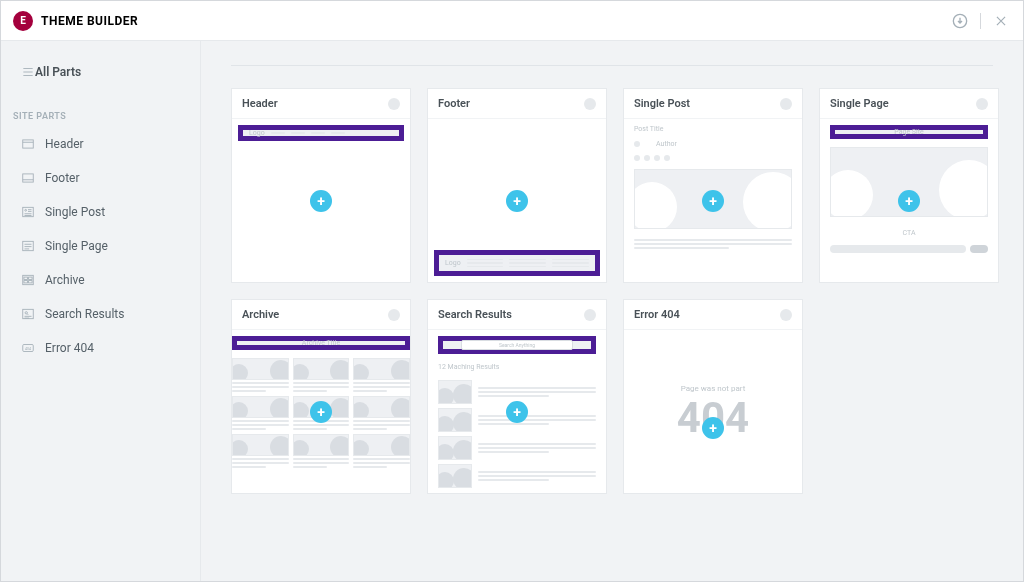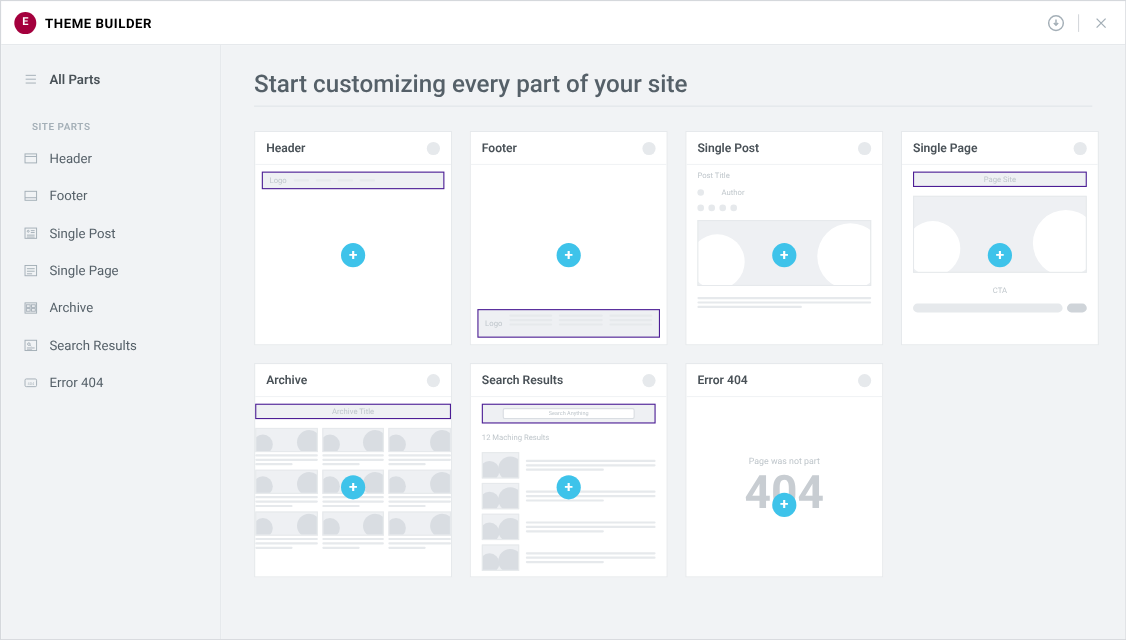--- a/index.html
+++ b/index.html
@@ -9,37 +9,37 @@
   .top-left{display:flex;align-items:center;gap:8px}
   .logo{width:20px;height:20px;border-radius:50%;background:#a4003d;display:flex;align-items:center;justify-content:center;color:#fff;font-size:10px;font-weight:700}
   .app-title{text-transform:uppercase;color:#000000;font-size:12px;font-weight:700;letter-spacing:.5px}
   .top-right{display:flex;align-items:center;gap:10px;color:#a4afb7}
   .sep{width:1px;height:16px;background:#d5d8dc}
   .icon-btn{cursor:pointer;display:flex;align-items:center;justify-content:center;width:20px;height:20px}
   
   .frame{display:flex;height:calc(100% - 40px)}
   
   .sidebar{width:200px;background:#f1f3f5;border-right:1px solid #e6e9ec;padding:16px 0;display:flex;flex-direction:column;font-size:12px;color:#556068}
-  .all-parts{display:flex;align-items:center;gap:10px;padding:8px 20px;cursor:pointer;font-weight:600;color:#495157}
-  .section-title{text-transform:uppercase;font-size:9px;letter-spacing:.5px;color:#a4afb7;padding:24px 28px 6px;font-weight:600}
+  .all-parts{display:flex;align-items:center;padding:8px 20px;cursor:pointer;font-weight:600;color:#495157}
+  .section-title{text-transform:uppercase;font-size:9px;letter-spacing:.5px;color:#a4afb7;padding:24px 12px 6px;font-weight:600}
   .nav-item{display:flex;align-items:center;gap:10px;padding:10px 20px;cursor:pointer;color:#556068}
   .nav-ico{width:14px;height:14px;stroke:#a4afb7;fill:none;stroke-width:1.5;flex-shrink:0}
   
   .main{flex:1;background:#f1f3f5;overflow:auto;padding:24px 30px}
   .page-heading{font-size:22px;color:#556068;font-weight:500;margin-bottom:6px}
   .heading-rule{border:none;border-top:1px solid #e0e4e8;margin-bottom:22px}
   .cards{display:grid;grid-template-columns:repeat(4,180px);gap:16px}
   .card{background:#fff;border:1px solid #e6e9ec;width:180px;height:195px;display:flex;flex-direction:column;position:relative;cursor:pointer}
   .card-head{display:flex;align-items:center;justify-content:space-between;padding:8px 10px;border-bottom:1px solid #f1f3f5}
   .card-title{font-size:11px;font-weight:600;color:#495157}
   .info{width:12px;height:12px;border-radius:50%;background:#e6e9ec}
   .card-body{flex:1;position:relative;padding:6px;display:flex;flex-direction:column;gap:4px}
   .plus{position:absolute;top:50%;left:50%;transform:translate(-50%,-50%);width:22px;height:22px;border-radius:50%;background:#3ec3ea;display:flex;align-items:center;justify-content:center;color:#fff;font-size:14px;font-weight:700;line-height:1;z-index:5}
   
-  .ph-box{background:#eef0f3;border:1px solid #4c1d95}
+  .ph-box{background:#eef0f3;border:5px solid #4c1d95}
   .ph-line{height:2px;background:#e6e9ec;border-radius:1px}
   .ph-text{font-size:7px;color:#bfc6cb;text-align:center}
   .ph-text.left{text-align:left}
   .ph-mount{position:relative;overflow:hidden;background:#eef0f3;border:1px solid #e6e9ec}
   .ph-mount::before,.ph-mount::after{content:"";position:absolute;bottom:-4px;background:#fff;border-radius:50%}
   .ph-mount::before{width:50px;height:50px;left:-8px}
   .ph-mount::after{width:60px;height:60px;right:-12px}
   .ph-img{background:#eef0f3;border:1px solid #e6e9ec;position:relative;overflow:hidden}
   .ph-img::before,.ph-img::after{content:"";position:absolute;bottom:-3px;background:#d9dde2;border-radius:50%}
   .ph-img::before{width:18px;height:18px;left:-3px}
@@ -136,21 +136,20 @@
     <div class="nav-item">
       <svg class="nav-ico" viewBox="0 0 24 24" stroke-width="1.2">
           <rect x="3" y="6" width="18" height="12" rx="2"></rect>
           <text x="12" y="15" text-anchor="middle" font-size="6" fill="#a4afb7" stroke="none">404</text>
         </svg>
       <span>Error 404</span>
     </div>
   </div>
 
   <div class="main">
-    <h1 class="page-heading">Start customizing every part of your site</h1>
     <hr class="heading-rule">
     <div class="cards">
 
       <div class="card">
         <div class="card-head">
           <span class="card-title">Header</span>
           <span class="info"></span>
         </div>
         <div class="card-body">
           <div class="ph-box" style="height:16px;display:flex;align-items:center;gap:6px;padding:0 6px">

